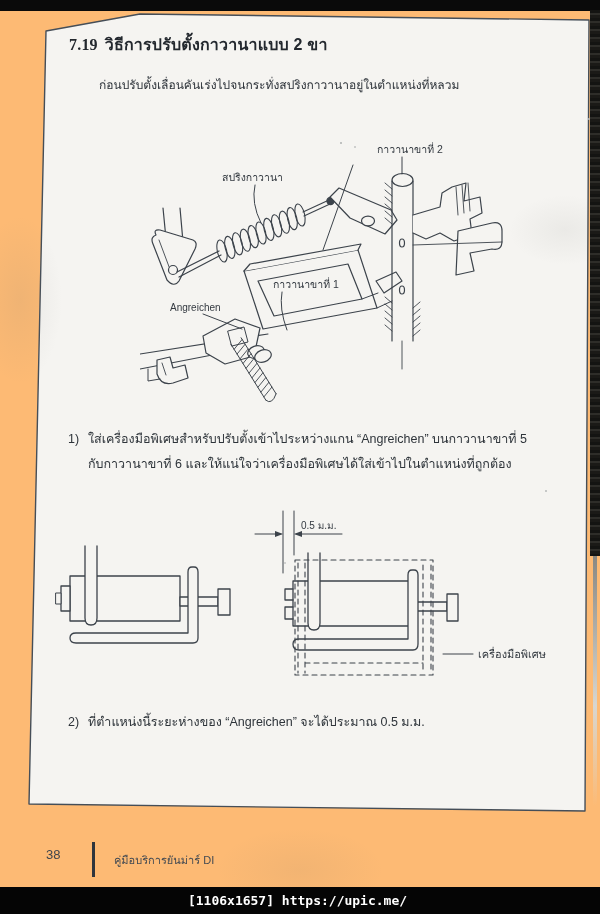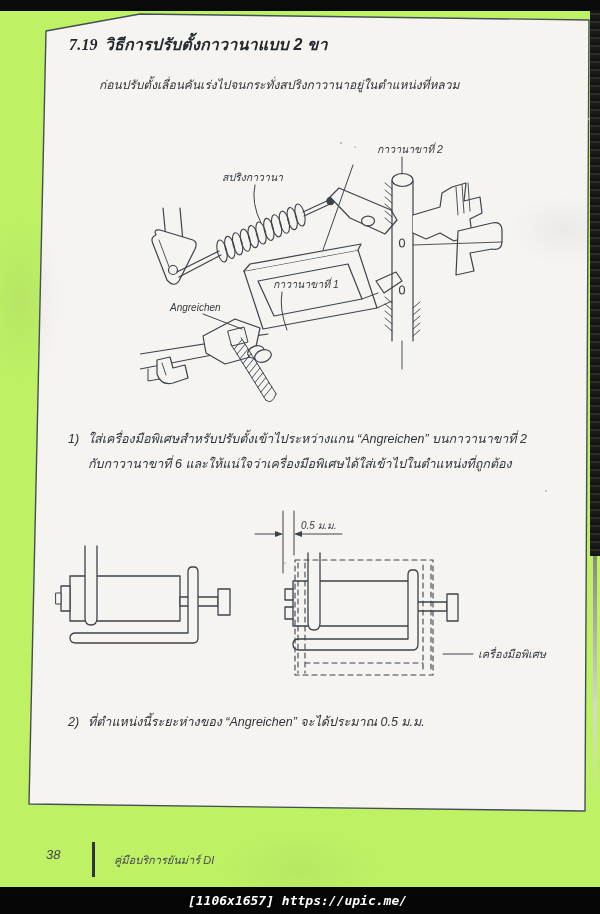--- a/index.html
+++ b/index.html
@@ -1,17 +1,17 @@
 <!DOCTYPE html>
 <html><head>
 <meta charset="utf-8">
 <style>
   html,body{margin:0;padding:0;background:#444;}
   .screen{position:relative;width:600px;height:914px;overflow:hidden;
-          background:#bef264;font-family:"Liberation Sans","DejaVu Sans",sans-serif;font-style:italic;}
+          background:#fdba74;font-family:"Liberation Sans","DejaVu Sans",sans-serif;}
   
   .topbar{position:absolute;left:0;top:0;width:600px;height:11px;background:#0a0a0a;}
   .bottombar{position:absolute;left:0;top:887px;width:600px;height:27px;background:#050505;
              display:flex;align-items:center;justify-content:center;padding-right:5px;box-sizing:border-box;}
   .watermark{color:#fff;font-family:"DejaVu Sans Mono",monospace;font-weight:bold;font-size:13px;letter-spacing:0px;}
   .right-band{position:absolute;left:590px;top:10px;width:10px;height:546px;
               background:repeating-linear-gradient(180deg,#141412 0 3px,#2e2d29 3px 5px,#1b1a17 5px 8px);}
   .right-band-fade{position:absolute;left:593px;top:556px;width:4px;height:250px;
               background:linear-gradient(180deg,#8a8882,#d8d6d0 60%,rgba(216,214,208,0));}
   .paper-smudges{position:absolute;inset:0;pointer-events:none;
@@ -144,21 +144,21 @@
 
     <text x="82" y="58" font-size="10.5">สปริงกาวานา</text>
     <text x="237" y="30" font-size="10.5">กาวานาขาที่ 2</text>
     <text x="133" y="165" font-size="10.5">กาวานาขาที่ 1</text>
     <text x="30" y="188" font-size="10">Angreichen</text>
   </svg>
 
   <div class="step step1">
     <span class="num">1)</span>
     <span class="lines">
-      <div>ใส่เครื่องมือพิเศษสำหรับปรับตั้งเข้าไประหว่างแกน  “Angreichen”  บนกาวานาขาที่ 2</div>
+      <div>ใส่เครื่องมือพิเศษสำหรับปรับตั้งเข้าไประหว่างแกน  “Angreichen”  บนกาวานาขาที่ 5</div>
       <div>กับกาวานาขาที่ 6  และให้แน่ใจว่าเครื่องมือพิเศษได้ใส่เข้าไปในตำแหน่งที่ถูกต้อง</div>
     </span>
   </div>
 
   <svg class="fig2" width="500" height="182" viewBox="0 0 500 182">
     <g stroke="#3c434b" fill="none" stroke-width="1.3" stroke-linecap="round" stroke-linejoin="round">
 
       <g>
         <rect x="15" y="73" width="110" height="45" fill="#f5f4f1"></rect>
         <rect x="6" y="83" width="9" height="25" fill="#f5f4f1"></rect>

